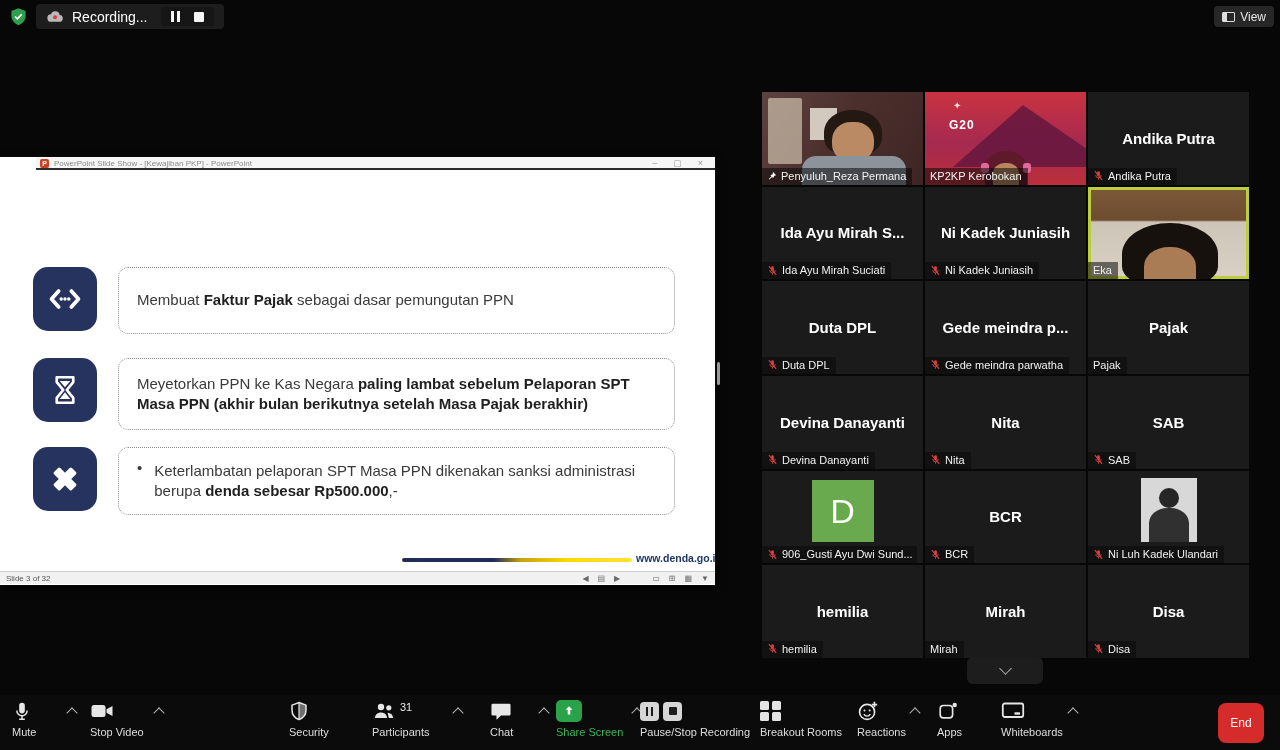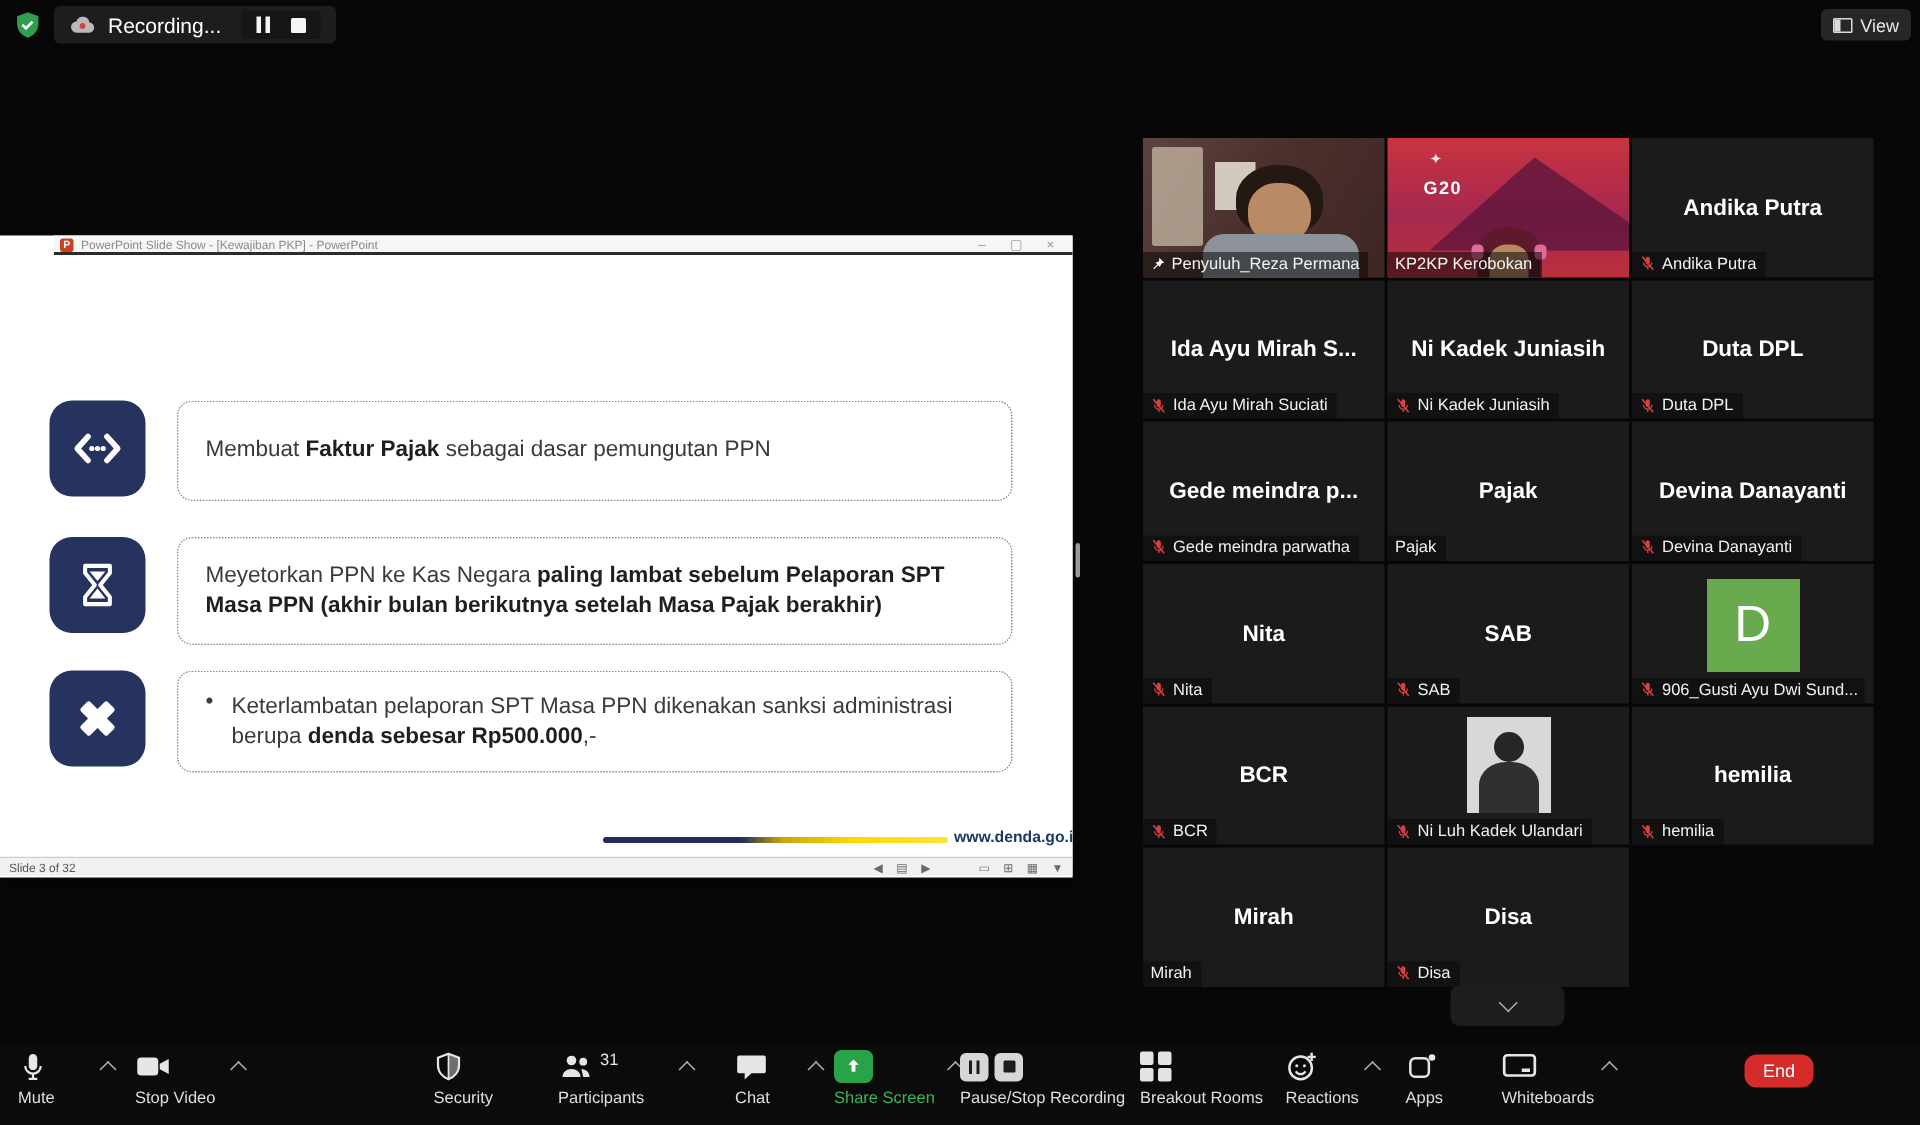--- a/index.html
+++ b/index.html
@@ -144,21 +144,21 @@
   .tb-label.green { color:#3cb459; }
   .caret-up { position:absolute; top:14px; width:8px; height:8px; border-right:1.6px solid #b3b3b3; border-bottom:1.6px solid #b3b3b3; transform:rotate(-135deg); }
   .count { font-size:11px; color:#e8e8e8; margin-top:-8px; }
   .share-ico { width:26px; height:22px; background:#2aa24a; border-radius:5px; display:flex; align-items:center; justify-content:center; }
   .recbtn { width:19px; height:19px; background:#d6d6d6; border-radius:4px; display:flex; align-items:center; justify-content:center; }
   .recbtn .p { display:flex; gap:2.5px; } .recbtn .p i { width:2.5px; height:9px; background:#1c1c1c; display:block; }
   .recbtn .s { width:8px; height:8px; background:#1c1c1c; border-radius:1px; }
   .bo-grid { display:grid; grid-template-columns:9px 9px; grid-template-rows:9px 9px; gap:2.5px; }
   .bo-grid i { background:#e3e3e3; border-radius:1.5px; }
   .end-btn {
-    position:absolute; left:1163px; top:8px; width:46px; height:22px;
+    position:absolute; left:1218px; top:8px; width:46px; height:40px;
     background:#d62b2b; border:none; border-radius:8px; color:#fff; font-size:12px;
     font-family:"Liberation Sans",sans-serif;
     display:flex; align-items:center; justify-content:center;
   }
 </style>
 </head>
 <body>
 
 <div class="topbar">
   <svg class="enc-shield" viewBox="0 0 24 24">
@@ -322,20 +322,27 @@
       <svg width="11" height="11" viewBox="0 0 24 24">
           <path d="M12 2.5a3 3 0 0 1 3 3v5.5a3 3 0 0 1-6 0V5.5a3 3 0 0 1 3-3z" fill="#d94040"></path>
           <path d="M6 11a6 6 0 0 0 12 0" stroke="#d94040" stroke-width="2" fill="none"></path>
           <path d="M12 17v4" stroke="#d94040" stroke-width="2"></path>
           <path d="M4 2.5l16 19" stroke="#d94040" stroke-width="2.4"></path>
         </svg>
       <span>Ni Kadek Juniasih</span>
     </div>
   </div>
 
+  <div class="tile vid-eka active">
+    <div class="hair"></div>
+      <div class="face3"></div>
+    <div class="tile-label">
+      <span>Eka</span>
+    </div>
+  </div>
 
   <div class="tile">
     <div class="center-name">Duta DPL</div>
     <div class="tile-label">
       <svg width="11" height="11" viewBox="0 0 24 24">
           <path d="M12 2.5a3 3 0 0 1 3 3v5.5a3 3 0 0 1-6 0V5.5a3 3 0 0 1 3-3z" fill="#d94040"></path>
           <path d="M6 11a6 6 0 0 0 12 0" stroke="#d94040" stroke-width="2" fill="none"></path>
           <path d="M12 17v4" stroke="#d94040" stroke-width="2"></path>
           <path d="M4 2.5l16 19" stroke="#d94040" stroke-width="2.4"></path>
         </svg>

